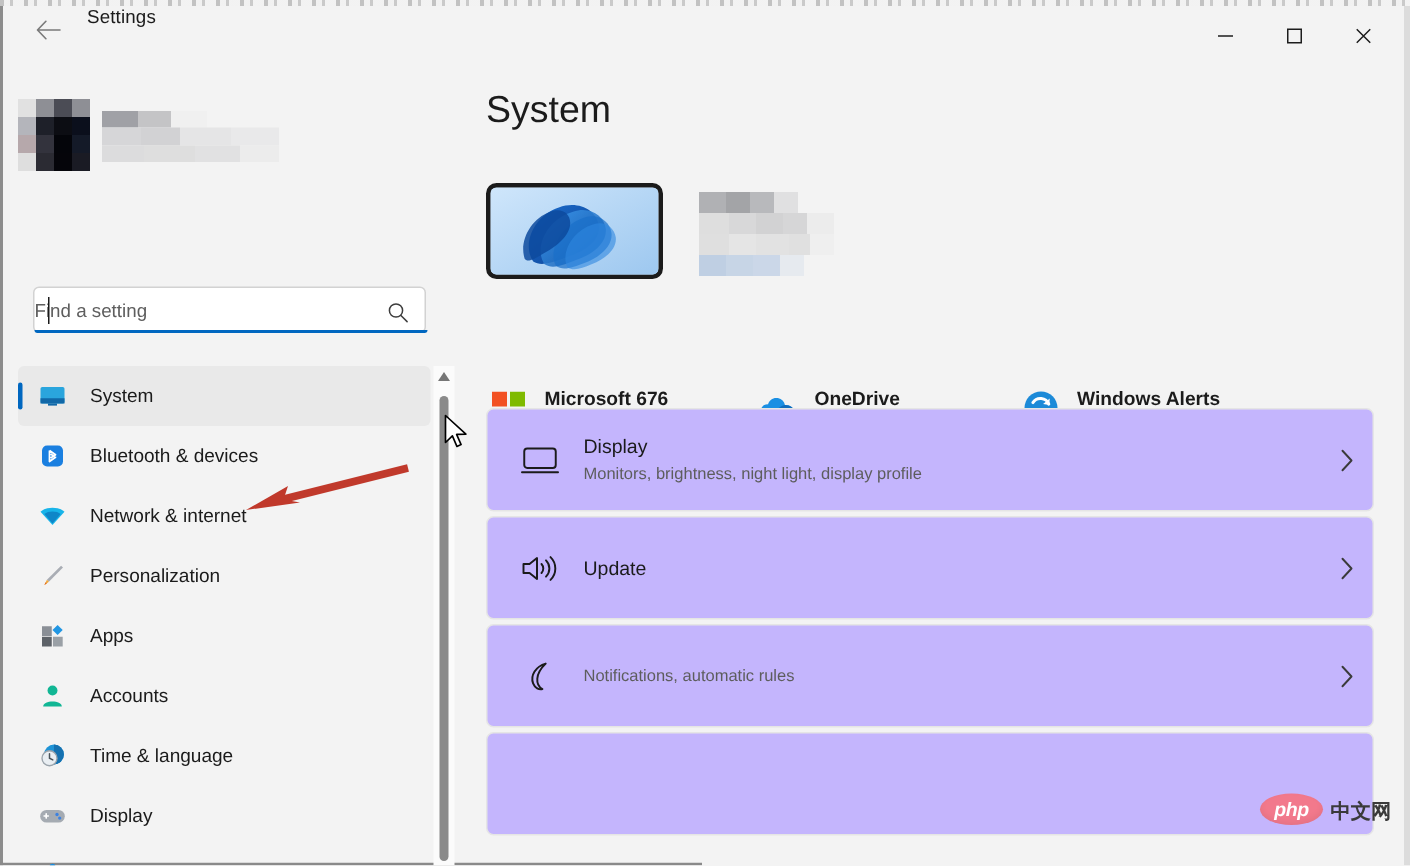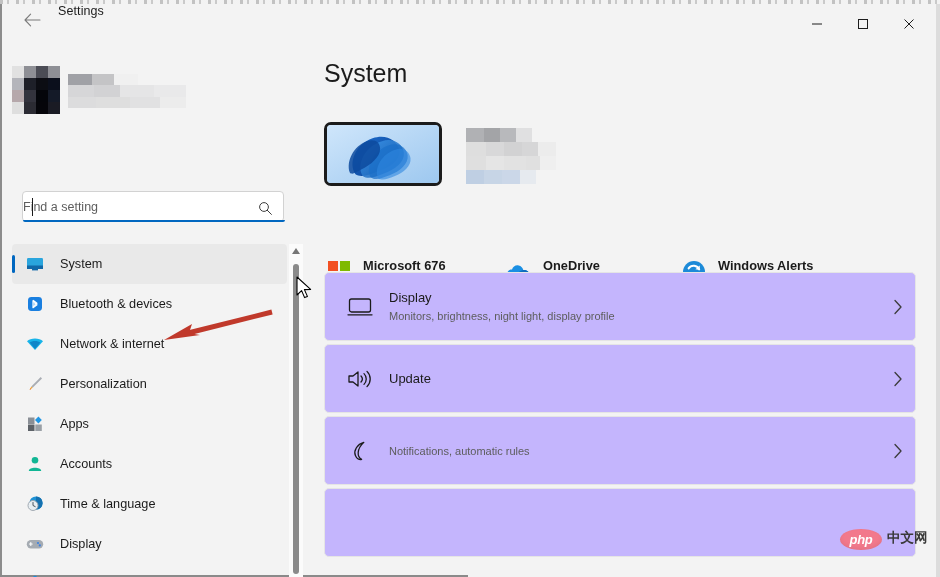--- a/index.html
+++ b/index.html
@@ -216,21 +216,21 @@
     width: 18px; height: 26px; pointer-events: none;
   }
   
   .red-arrow {
     position: absolute; left: 160px; top: 304px;
     width: 116px; height: 46px; pointer-events: none;
   }
   
   .watermark {
     position: absolute; left: 840px; top: 529px;
-    display: flex; align-items: flex-start; pointer-events: none;
+    display: flex; align-items: flex-end; pointer-events: none;
   }
   .wm-ellipse {
     width: 42px; height: 21px; border-radius: 50%;
     background: #f2798c;
     display: flex; align-items: center; justify-content: center;
     box-shadow: inset 0 -2px 4px rgba(0,0,0,.06);
   }
   .wm-php {
     color: #ffffff; font-size: 13px; font-style: italic;
     font-weight: 700; letter-spacing: -.3px;

